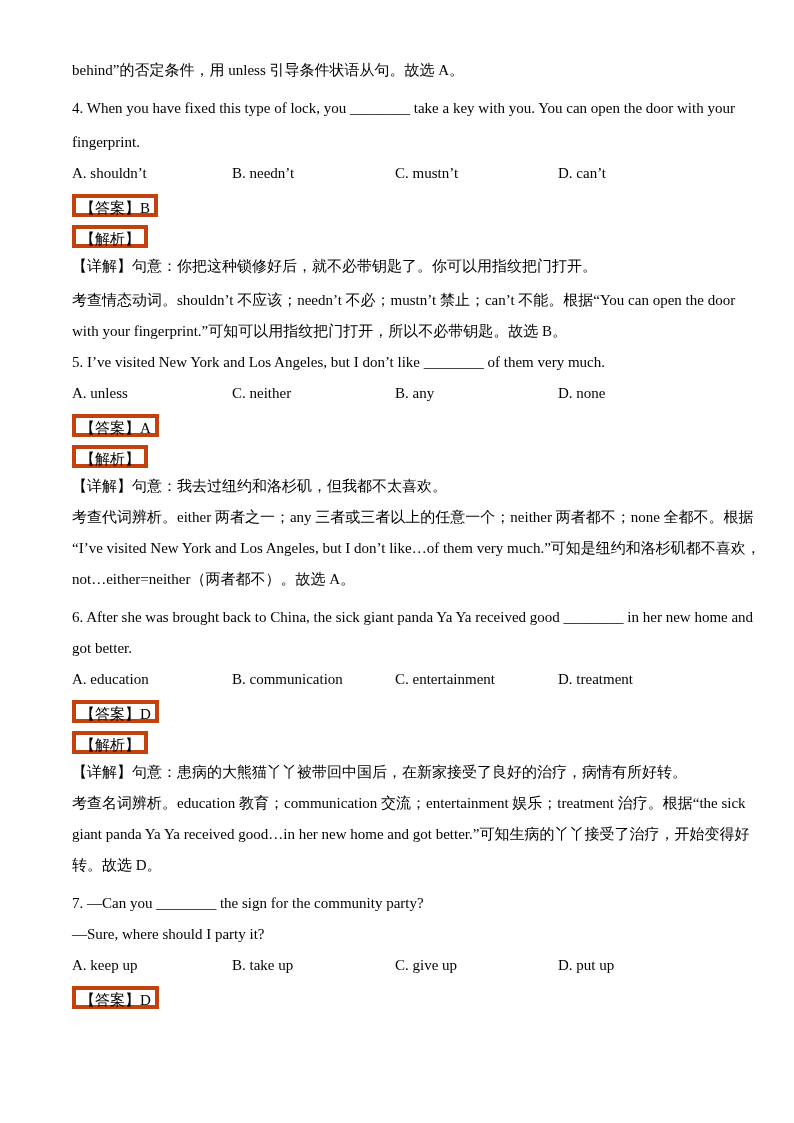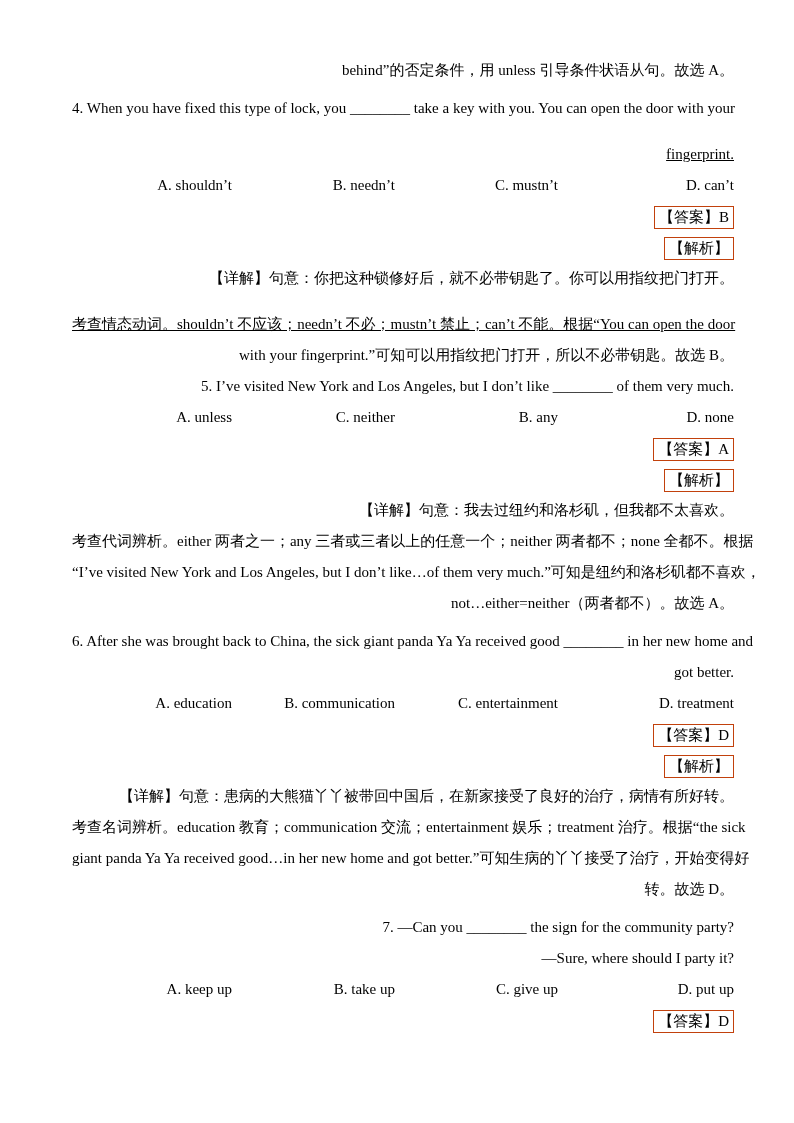--- a/index.html
+++ b/index.html
@@ -9,37 +9,36 @@
     height: 1123px;
     font-family: "Liberation Serif", "DejaVu Serif", serif;
     color: #000000;
     overflow: hidden;
     position: relative;
   }
   .page {
     padding: 55px 60px 0 72px;
     width: 100%;
     height: 100%;
-    text-align: right;
   }
   .line {
     height: 31px;
     line-height: 31px;
     font-size: 15px;
     white-space: nowrap;
   }
   .line.q-start { margin-top: 7px; }
-  .line.q-cont2 { margin-top: 15px; text-decoration: underline; }
+  .line.q-cont2 { margin-top: 3px; }
   .options {
     display: grid;
     grid-template-columns: 160px 163px 163px auto;
   }
   .boxed {
     display: inline-block;
-    border: 1px solid #c2410c;
+    border: 4px solid #c2410c;
     line-height: 21px;
     height: 23px;
     padding: 0 4px;
     vertical-align: middle;
   }
 </style>
 </head>
 <body>
 
 <main class="page">

